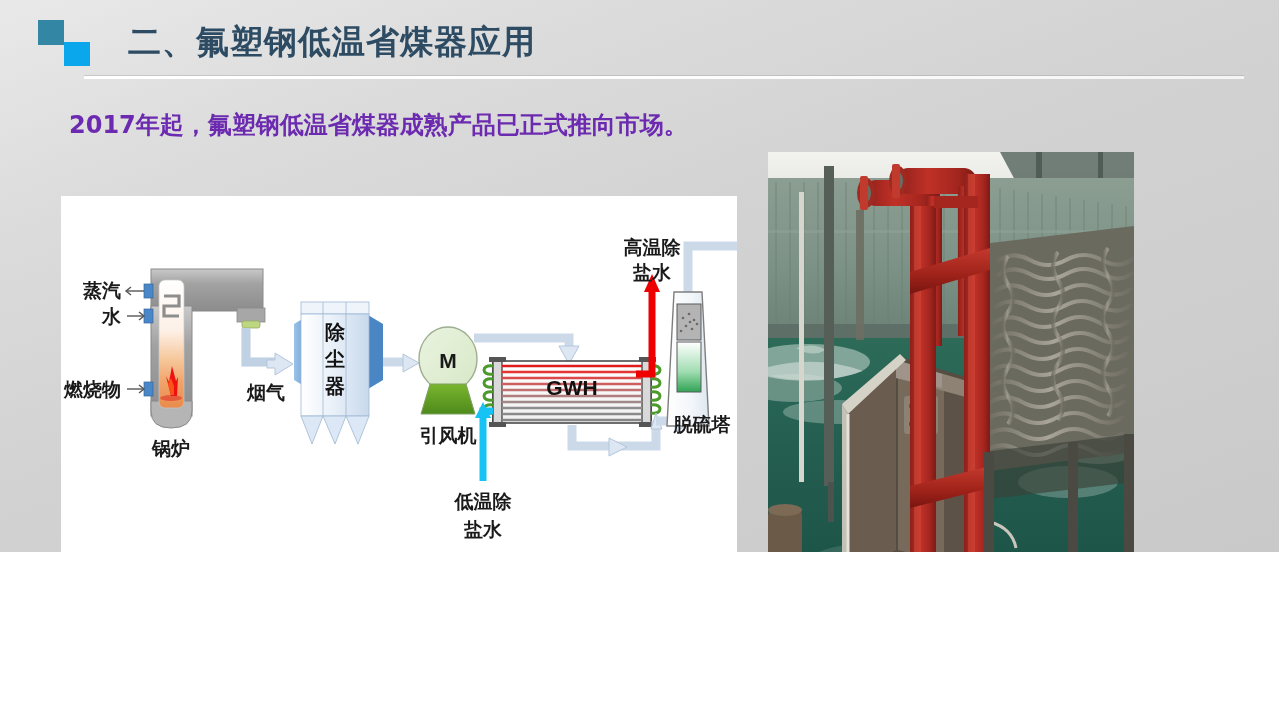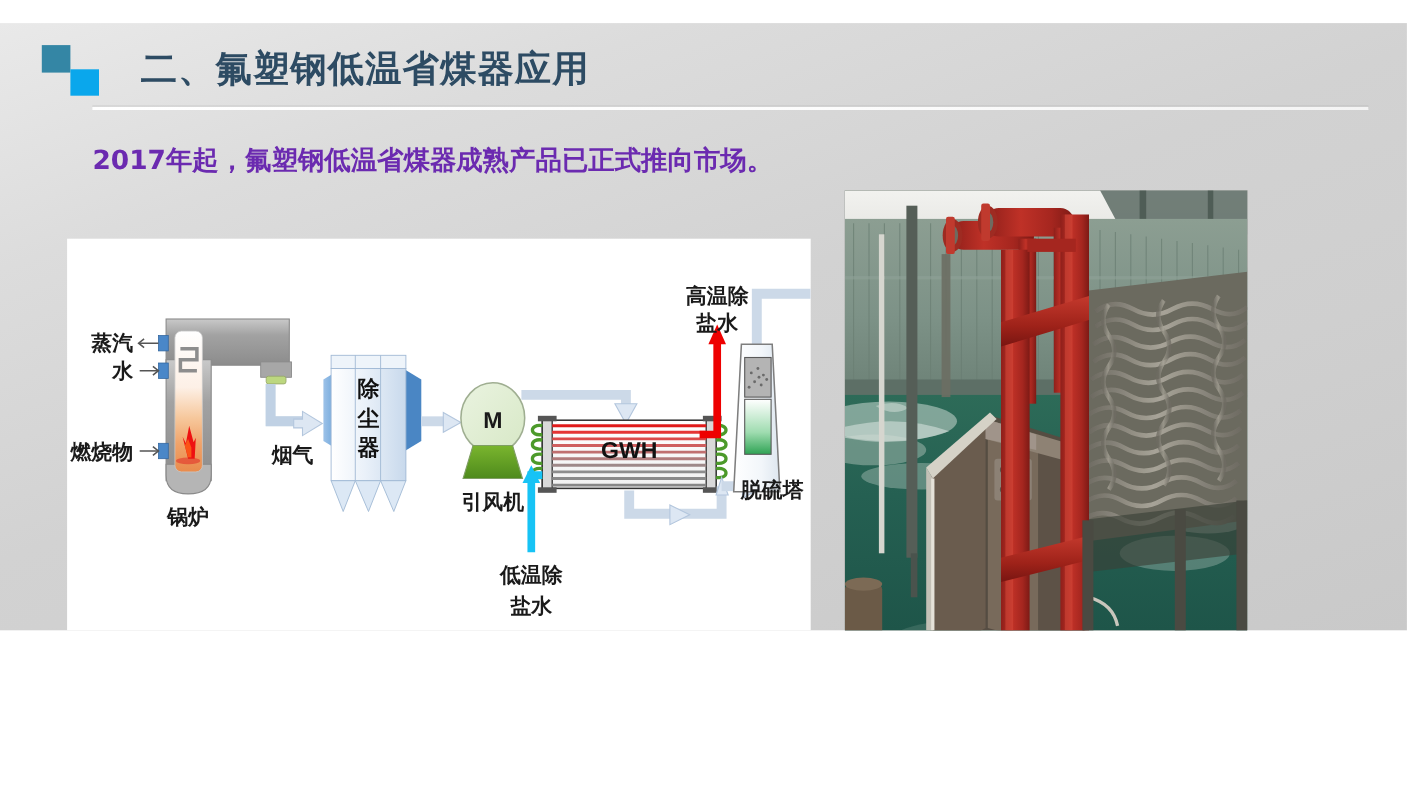--- a/index.html
+++ b/index.html
@@ -12,21 +12,20 @@
     overflow: hidden;
     font-family: "Liberation Sans", "DejaVu Sans", sans-serif;
   }
 
   #slide {
     position: relative;
     width: 1279px;
     height: 552px;
     background: linear-gradient(160deg, #e9e9e9 0%, #dcdcdc 22%, #d2d2d2 48%, #cfcfcf 70%, #c9c9c9 100%);
     overflow: hidden;
-    margin-top: 21px;
   }
 
   
   #deco-squares {
     position: absolute;
     left: 38px;
     top: 20px;
     width: 64px;
     height: 46px;
   }
@@ -65,21 +64,21 @@
     left: 84px;
     top: 76px;
     width: 1160px;
     height: 3px;
     background: linear-gradient(to right, #ffffff 0%, #fcfcfc 60%, #f4f4f4 100%);
     box-shadow: 0 -1px 0 rgba(150,150,150,0.35);
   }
 
   #subtitle {
     position: absolute;
-    left: 84px;
+    left: 69px;
     top: 108px;
     font-size: 24px;
     font-weight: bold;
     color: #6b2ab0;
     white-space: nowrap;
     line-height: 34px;
   }
 
   
   #diagram-panel {

